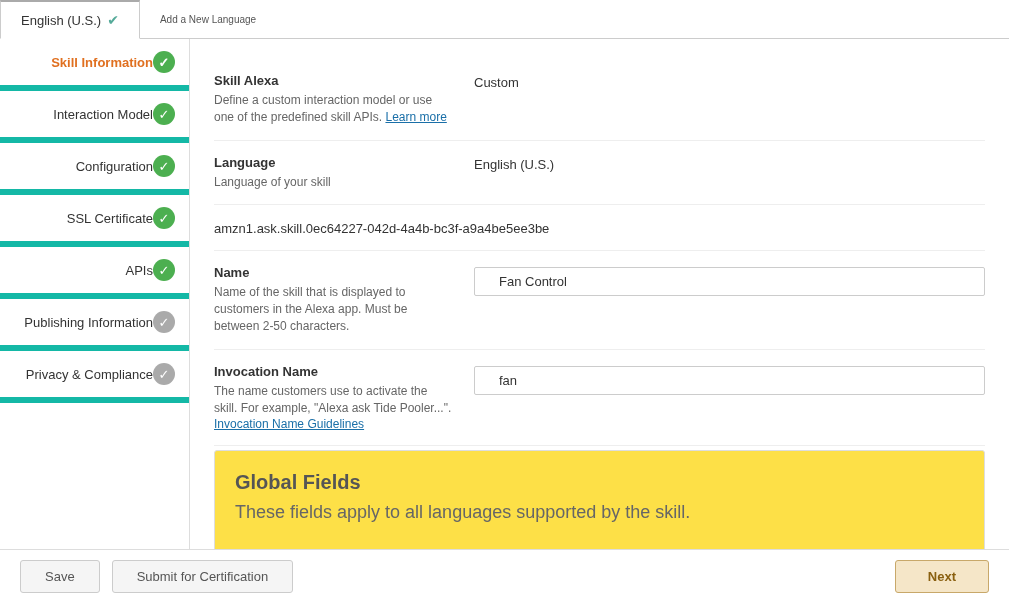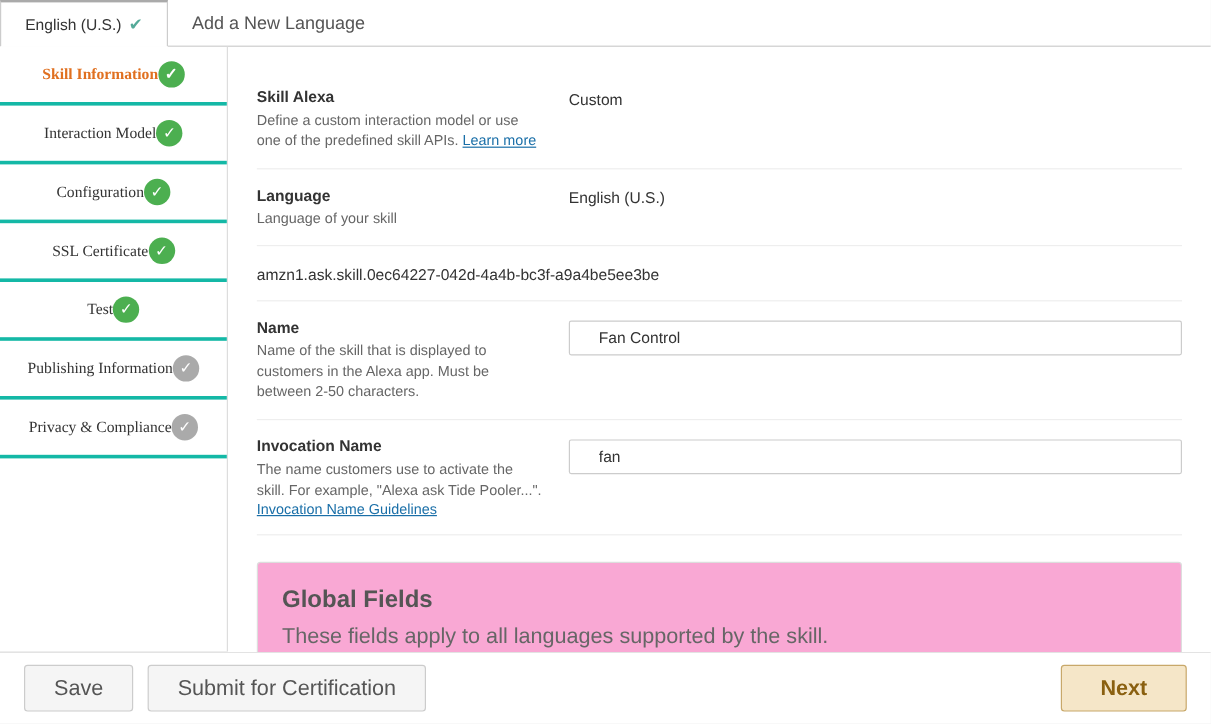--- a/index.html
+++ b/index.html
@@ -34,21 +34,21 @@
     .tab-check { color: #5a9; font-size: 14px; }
     .tab-add {
       padding: 10px 20px;
       cursor: pointer;
       color: #555;
       background: transparent;
       border: none;
       display: flex;
       align-items: center;
       gap: 4px;
-      font-size: 15px;
+      font-size: 10px;
       text-align: right;
     }
 
     
     .main-layout {
       display: flex;
       flex: 1;
       overflow: hidden;
     }
 
@@ -58,26 +58,25 @@
       background: #fff;
       border-right: 1px solid #ddd;
       display: flex;
       flex-direction: column;
       padding: 0;
       flex-shrink: 0;
     }
     .sidebar-item {
       display: flex;
       align-items: center;
-      justify-content: center;
+      justify-content: flex-end;
       padding: 12px 14px;
-      border-bottom: 3px solid #14b8a6;
-      cursor: pointer;
-      font-size: 13px;
-      font-family: Liberation Serif, serif;
+      border-bottom: 6px solid #14b8a6;
+      cursor: pointer;
+      font-size: 13px;
     }
     .sidebar-item.active {
       color: #e07020;
       font-weight: bold;
     }
     .sidebar-item .check-circle {
       width: 22px;
       height: 22px;
       border-radius: 50%;
       background: #4caf50;
@@ -142,25 +141,25 @@
 
     .link {
       color: #1a6fa8;
       text-decoration: underline;
       cursor: pointer;
       font-size: 12px;
     }
 
     
     .global-fields {
-      background: #f9a8d4;
+      background: #fde047;
       border: 1px solid #ddd;
       border-radius: 3px;
       padding: 20px;
-      margin-top: 22px;
+      margin-top: 4px;
     }
     .global-fields h3 {
       font-size: 20px;
       font-weight: bold;
       color: #555;
       margin-bottom: 8px;
     }
     .global-fields .desc {
       font-size: 18px;
       color: #666;
@@ -176,21 +175,21 @@
       justify-content: space-between;
       align-items: center;
     }
     .footer-left {
       display: flex;
       gap: 12px;
     }
     .btn {
       padding: 8px 24px;
       border-radius: 3px;
-      font-size: 18px;
+      font-size: 13px;
       cursor: pointer;
       border: 1px solid #ccc;
       background: #f5f5f5;
       color: #555;
     }
     .btn-next {
       background: #f5e6c8;
       border: 1px solid #c8a86a;
       color: #8a6010;
       font-weight: bold;
@@ -236,21 +235,21 @@
     </div>
 
     <div class="sidebar-item">
       <span>SSL Certificate</span>
       <div class="check-circle">
         <span>✓</span>
       </div>
     </div>
 
     <div class="sidebar-item">
-      <span>Test</span>
+      <span>APIs</span>
       <div class="check-circle">
         <span>✓</span>
       </div>
     </div>
 
     <div class="sidebar-item">
       <span>Publishing Information</span>
       <div class="check-circle gray">
         <span>✓</span>
       </div>

